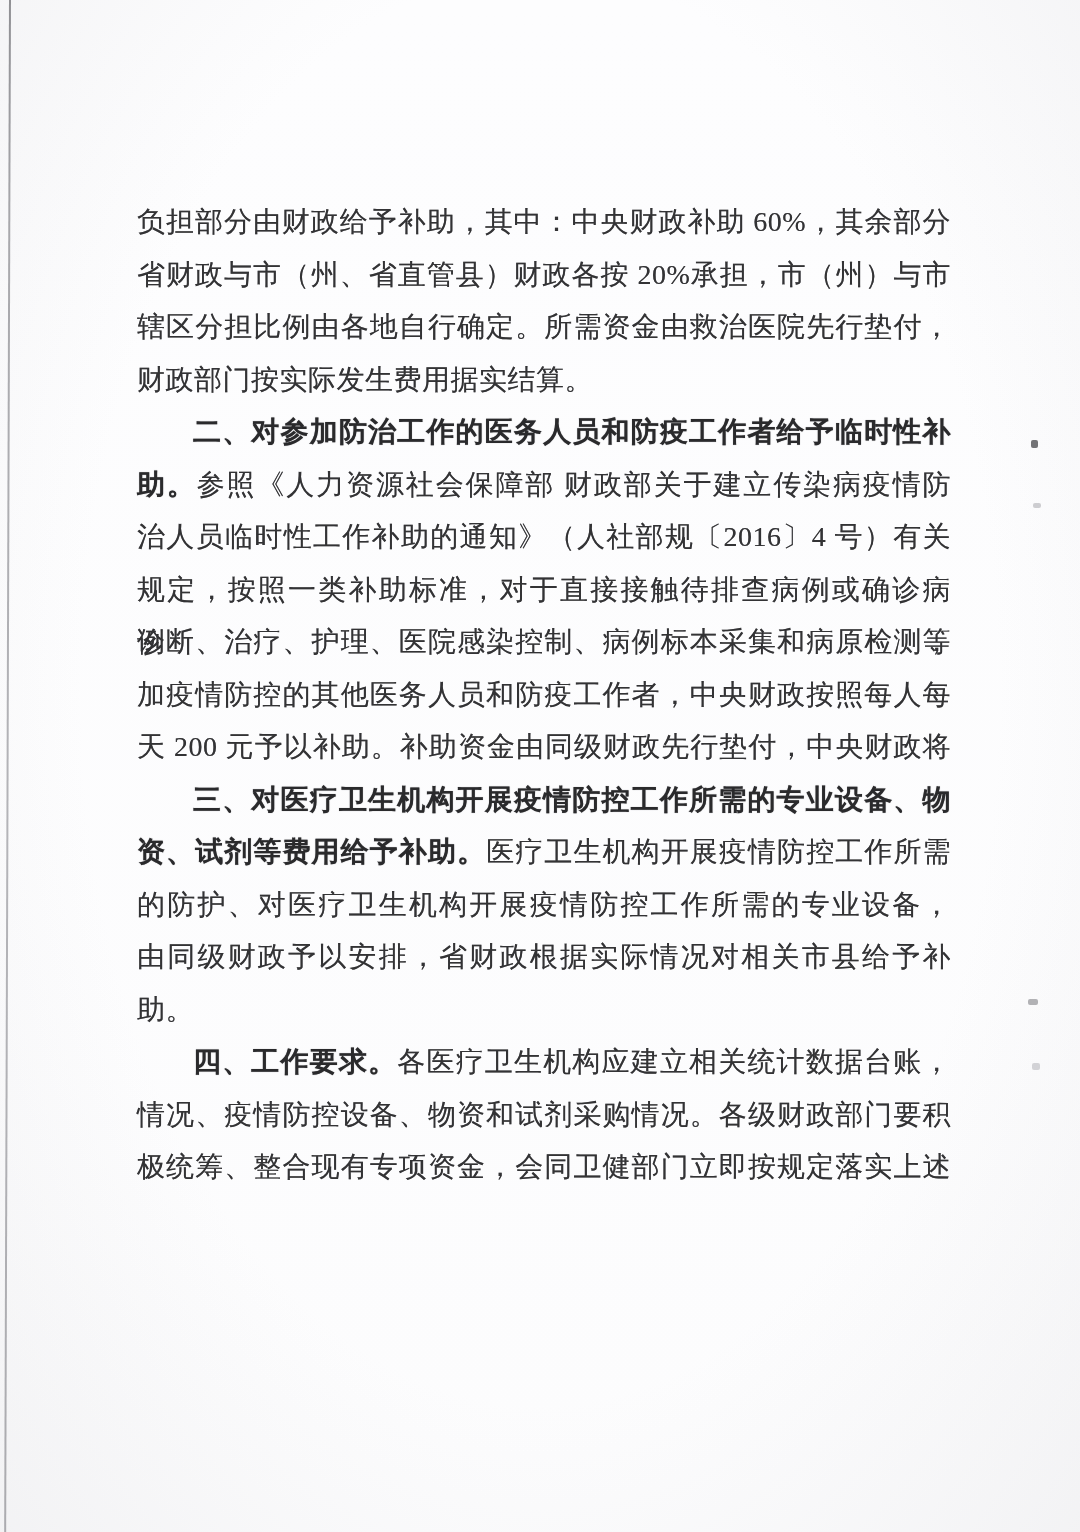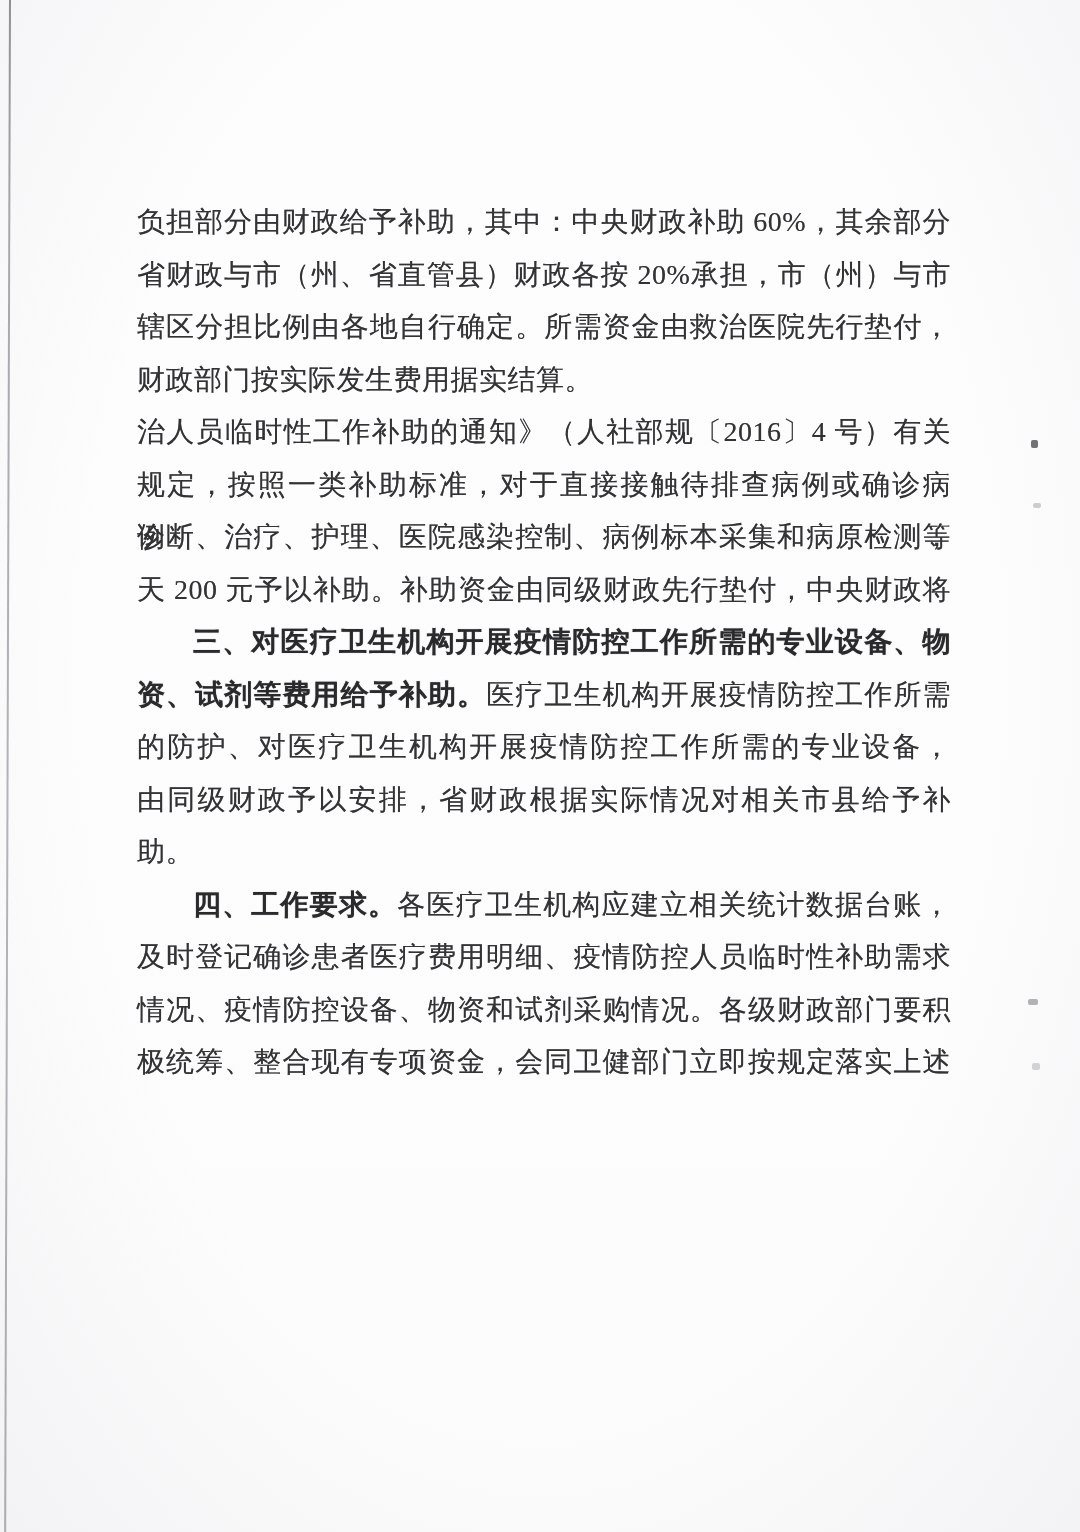--- a/index.html
+++ b/index.html
@@ -71,31 +71,33 @@
 </head>
 <body>
 
 <div class="page">
   <div class="scan-edge-line"></div>
   <div class="text-block">
       <div class="line fill"><span>负担部分由财政给予补助，其中：中央财政补助 60%，其余部分</span></div>
       <div class="line fill"><span>省财政与市（州、省直管县）财政各按 20%承担，市（州）与市</span></div>
       <div class="line fill"><span>辖区分担比例由各地自行确定。所需资金由救治医院先行垫付，</span></div>
       <div class="line"><span>财政部门按实际发生费用据实结算。</span></div>
+      <div class="line indent fill"><span class="bold">二、对参加防治工作的医务人员和防疫工作者给予临时性补</span></div>
+      <div class="line fill"><span class="bold">助。</span><span>参照《人力资源社会保障部 财政部关于建立传染病疫情防</span></div>
       <div class="line fill"><span>治人员临时性工作补助的通知》（人社部规〔2016〕4 号）有关</span></div>
       <div class="line fill"><span>规定，按照一类补助标准，对于直接接触待排查病例或确诊病例，</span></div>
       <div class="line fill"><span>诊断、治疗、护理、医院感染控制、病例标本采集和病原检测等</span></div>
+      <div class="line fill"><span>加疫情防控的其他医务人员和防疫工作者，中央财政按照每人每</span></div>
       <div class="line fill"><span>天 200 元予以补助。补助资金由同级财政先行垫付，中央财政将</span></div>
       <div class="line indent fill"><span class="bold">三、对医疗卫生机构开展疫情防控工作所需的专业设备、物</span></div>
       <div class="line fill"><span class="bold">资、试剂等费用给予补助。</span><span>医疗卫生机构开展疫情防控工作所需</span></div>
       <div class="line fill"><span>的防护、对医疗卫生机构开展疫情防控工作所需的专业设备，</span></div>
       <div class="line fill"><span>由同级财政予以安排，省财政根据实际情况对相关市县给予补</span></div>
       <div class="line"><span>助。</span></div>
       <div class="line indent fill"><span class="bold">四、工作要求。</span><span>各医疗卫生机构应建立相关统计数据台账，</span></div>
-      <div class="line fill"><span>及时登记确诊患者医疗费用明细、疫情防控人员临时性补助需求</span></div>
       <div class="line fill"><span>情况、疫情防控设备、物资和试剂采购情况。各级财政部门要积</span></div>
       <div class="line fill"><span>极统筹、整合现有专项资金，会同卫健部门立即按规定落实上述</span></div>
     </div>
   <div class="speck speck-1"></div>
   <div class="speck speck-2"></div>
   <div class="speck speck-3"></div>
   <div class="speck speck-4"></div>
 </div>
 
 </body></html>

